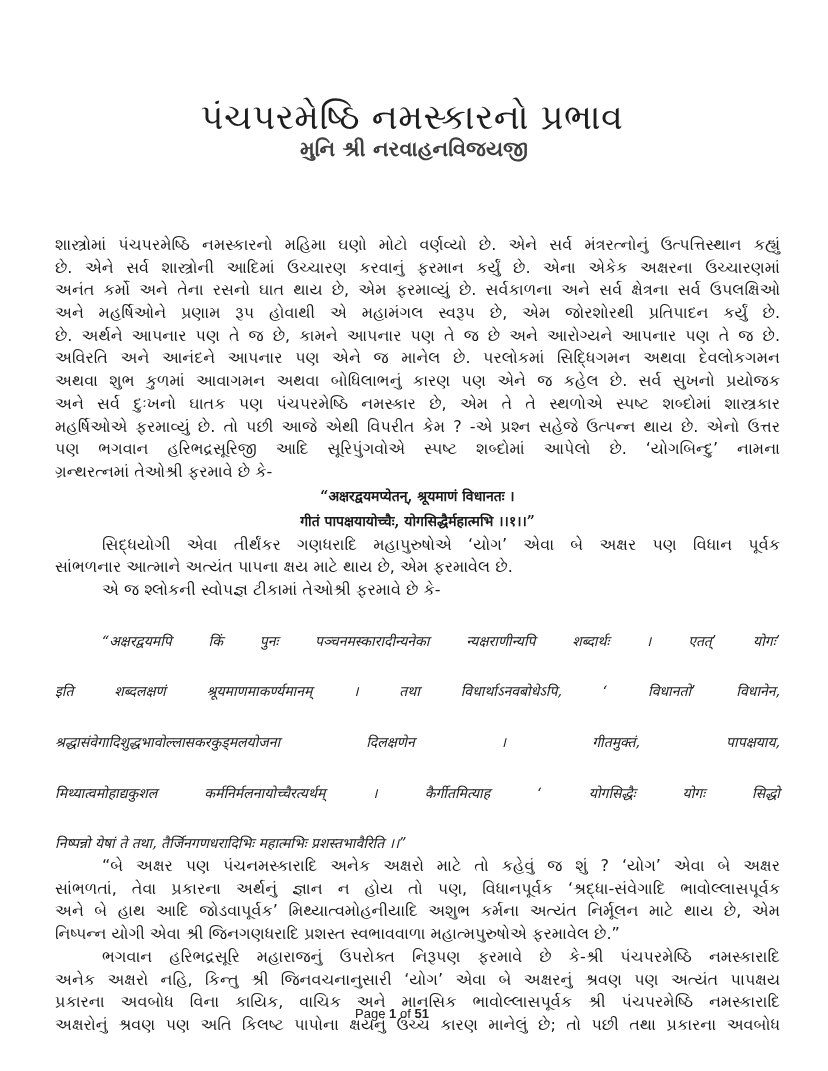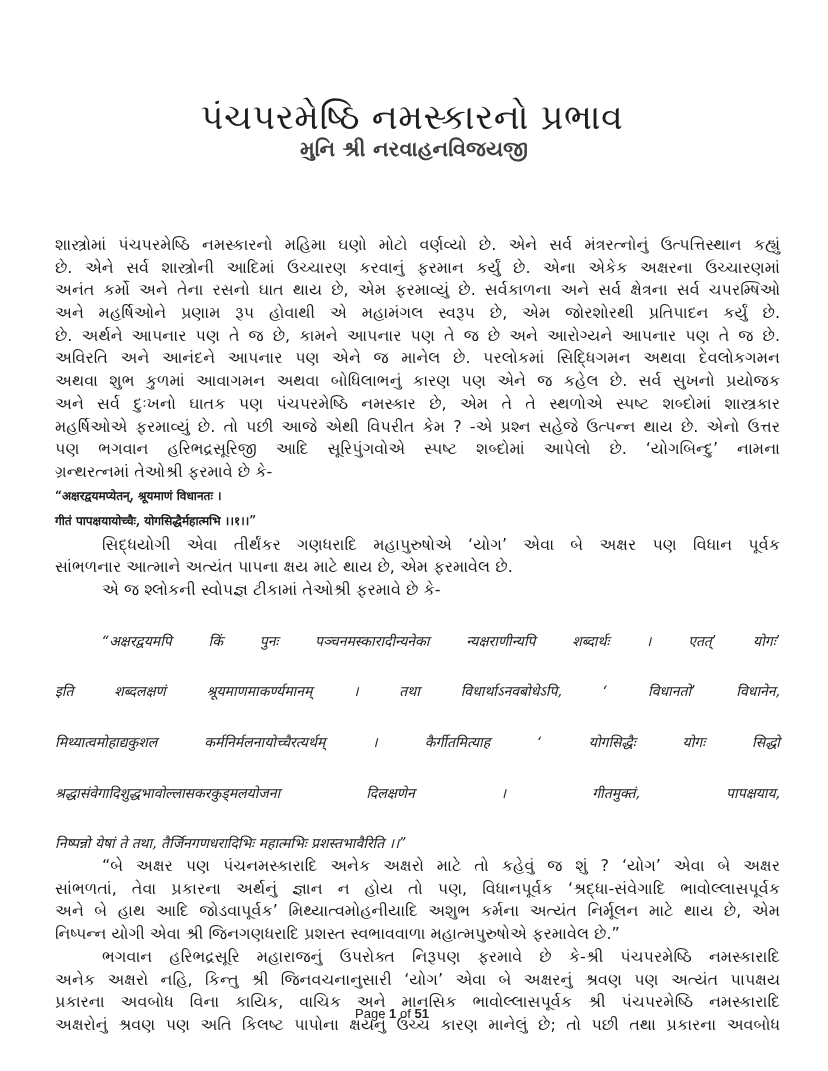--- a/index.html
+++ b/index.html
@@ -8,39 +8,39 @@
   .page { position:absolute; left:0; top:0; width:828px; height:1071px; background:#fff; }
   .title { position:absolute; left:0; width:824px; text-align:center; top:97px;
            font-size:35px; font-weight:normal; letter-spacing:0.5px; color:#1e1e1e; }
   .subtitle { position:absolute; left:0; width:828px; text-align:center; top:137px;
               font-size:21px; font-weight:bold; color:#404040; }
   .body { position:absolute; left:55px; top:234px; width:725px; }
   .line { height:22.7px; line-height:22.7px; font-size:16px; white-space:nowrap;
           text-align:justify; text-align-last:justify; overflow:visible; }
   .line.last { text-align-last:left; }
   .line.indent { padding-left:47px; }
-  .verse { height:25px; line-height:25px; font-size:12px; font-weight:bold;
+  .verse { height:25px; line-height:25px; text-align:center; font-size:14px; font-weight:bold;
            font-family:"DejaVu Serif", serif; white-space:nowrap; }
   .skt { font-family:"DejaVu Serif", serif; font-style:italic; font-size:14px;margin-top:28px; }
   .footer { position:absolute; left:0; width:784px; top:1006px; text-align:center;
             font-family:"Liberation Sans", sans-serif; font-size:13px; color:#222; }
   .footer b { font-weight:bold; }
 </style>
 </head>
 <body>
 
 <div class="page">
   <div class="title">પંચપરમેષ્ઠિ નમસ્કારનો પ્રભાવ</div>
   <div class="subtitle">મુનિ શ્રી નરવાહનવિજયજી</div>
 
   <div class="body">
     <div>
       <div class="line">શાસ્ત્રોમાં પંચપરમેષ્ઠિ નમસ્કારનો મહિમા ઘણો મોટો વર્ણવ્યો છે. એને સર્વ મંત્રરત્નોનું ઉત્પત્તિસ્થાન કહ્યું</div>
       <div class="line">છે. એને સર્વ શાસ્ત્રોની આદિમાં ઉચ્ચારણ કરવાનું ફરમાન કર્યું છે. એના એકેક અક્ષરના ઉચ્ચારણમાં</div>
-      <div class="line">અનંત કર્મો અને તેના રસનો ઘાત થાય છે, એમ ફરમાવ્યું છે. સર્વકાળના અને સર્વ ક્ષેત્રના સર્વ ચપરમ્ષિઓ</div>
+      <div class="line">અનંત કર્મો અને તેના રસનો ઘાત થાય છે, એમ ફરમાવ્યું છે. સર્વકાળના અને સર્વ ક્ષેત્રના સર્વ ઉપલક્ષિઓ</div>
       <div class="line">અને મહર્ષિઓને પ્રણામ રૂપ હોવાથી એ મહામંગલ સ્વરૂપ છે, એમ જોરશોરથી પ્રતિપાદન કર્યું છે.</div>
       <div class="line">છે. અર્થને આપનાર પણ તે જ છે, કામને આપનાર પણ તે જ છે અને આરોગ્યને આપનાર પણ તે જ છે.</div>
       <div class="line">અવિરતિ અને આનંદને આપનાર પણ એને જ માનેલ છે. પરલોકમાં સિદ્ધિગમન અથવા દેવલોકગમન</div>
       <div class="line">અથવા શુભ કુળમાં આવાગમન અથવા બોધિલાભનું કારણ પણ એને જ કહેલ છે. સર્વ સુખનો પ્રયોજક</div>
       <div class="line">અને સર્વ દુઃખનો ઘાતક પણ પંચપરમેષ્ઠિ નમસ્કાર છે, એમ તે તે સ્થળોએ સ્પષ્ટ શબ્દોમાં શાસ્ત્રકાર</div>
       <div class="line">મહર્ષિઓએ ફરમાવ્યું છે. તો પછી આજે એથી વિપરીત કેમ ? -એ પ્રશ્ન સહેજે ઉત્પન્ન થાય છે. એનો ઉત્તર</div>
       <div class="line">પણ ભગવાન હરિભદ્રસૂરિજી આદિ સૂરિપુંગવોએ સ્પષ્ટ શબ્દોમાં આપેલો છે. ‘યોગબિન્દુ’ નામના</div>
       <div class="line last">ગ્રન્થરત્નમાં તેઓશ્રી ફરમાવે છે કે-</div>
     </div>
 
@@ -54,22 +54,22 @@
       <div class="line last">સાંભળનાર આત્માને અત્યંત પાપના ક્ષય માટે થાય છે, એમ ફરમાવેલ છે.</div>
     </div>
 
     <div>
       <div class="line indent last">એ જ શ્લોકની સ્વોપજ્ઞ ટીકામાં તેઓશ્રી ફરમાવે છે કે-</div>
     </div>
 
     <div>
       <div class="line indent skt">“अक्षरद्वयमपि किं पुनः पञ्चनमस्कारादीन्यनेका न्यक्षराणीन्यपि शब्दार्थः । एतत्’ योगः’</div>
       <div class="line skt">इति शब्दलक्षणं श्रूयमाणमाकर्ण्यमानम् । तथा विधार्थाऽनवबोधेऽपि, ‘ विधानतो’ विधानेन,</div>
+      <div class="line skt">श्रद्धासंवेगादिशुद्धभावोल्लासकरकुड्मलयोजना दिलक्षणेन । गीतमुक्तं, पापक्षयाय,</div>
       <div class="line skt">मिथ्यात्वमोहाद्यकुशल कर्मनिर्मलनायोच्चैरत्यर्थम् । कैर्गीतमित्याह ‘ योगसिद्धैः योगः सिद्धो</div>
-      <div class="line skt">श्रद्धासंवेगादिशुद्धभावोल्लासकरकुड्मलयोजना दिलक्षणेन । गीतमुक्तं, पापक्षयाय,</div>
       <div class="line skt last">निष्पन्नो येषां ते तथा, तैर्जिनगणधरादिभिः महात्मभिः प्रशस्तभावैरिति ।।”</div>
     </div>
 
     <div>
       <div class="line indent">“બે અક્ષર પણ પંચનમસ્કારાદિ અનેક અક્ષરો માટે તો કહેવું જ શું ? ‘યોગ’ એવા બે અક્ષર</div>
       <div class="line">સાંભળતાં, તેવા પ્રકારના અર્થનું જ્ઞાન ન હોય તો પણ, વિધાનપૂર્વક ‘શ્રદ્ધા-સંવેગાદિ ભાવોલ્લાસપૂર્વક</div>
       <div class="line">અને બે હાથ આદિ જોડવાપૂર્વક’ મિથ્યાત્વમોહનીયાદિ અશુભ કર્મના અત્યંત નિર્મૂલન માટે થાય છે, એમ</div>
       <div class="line last">નિષ્પન્ન યોગી એવા શ્રી જિનગણધરાદિ પ્રશસ્ત સ્વભાવવાળા મહાત્મપુરુષોએ ફરમાવેલ છે.”</div>
     </div>
 

